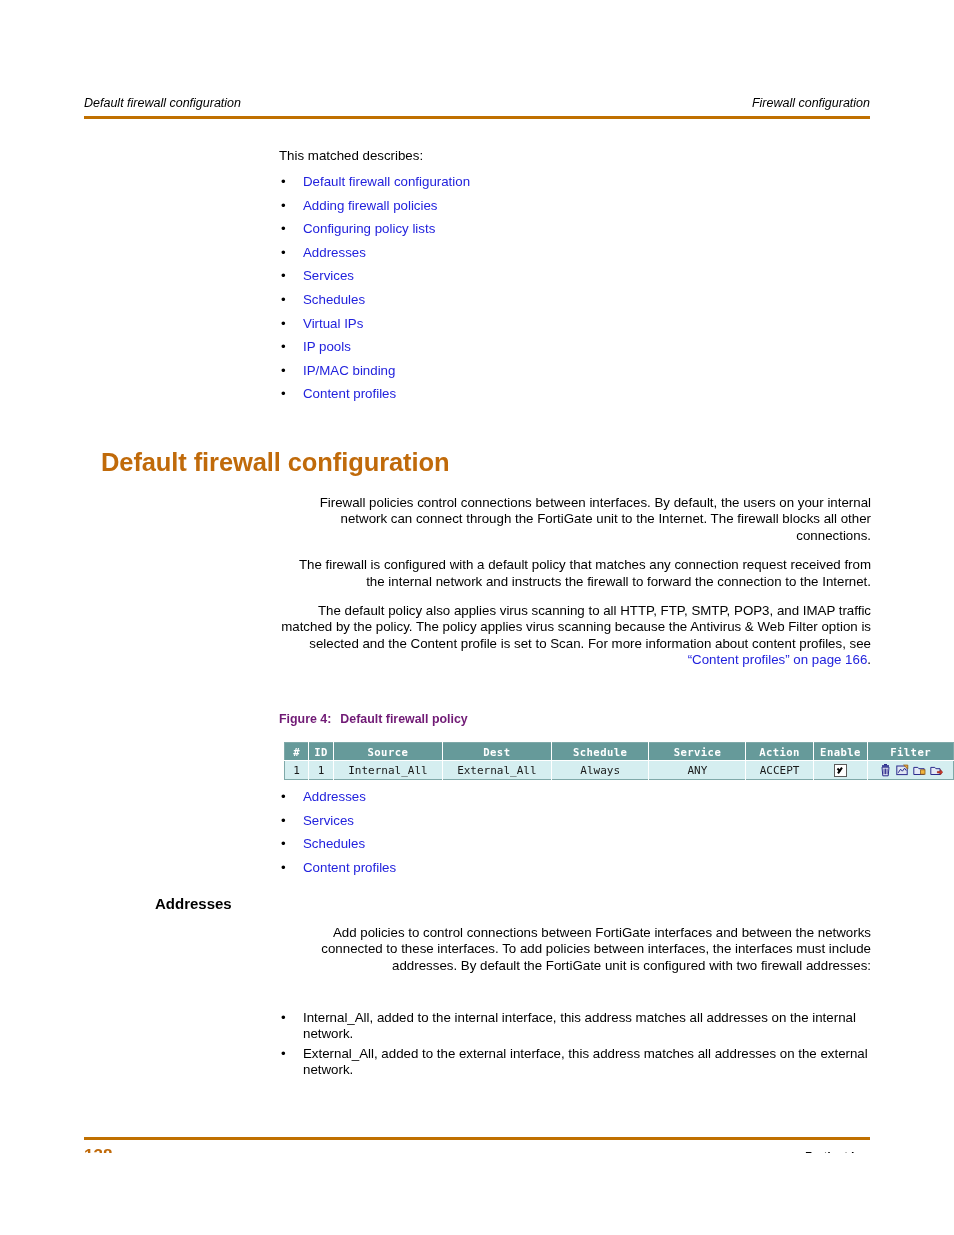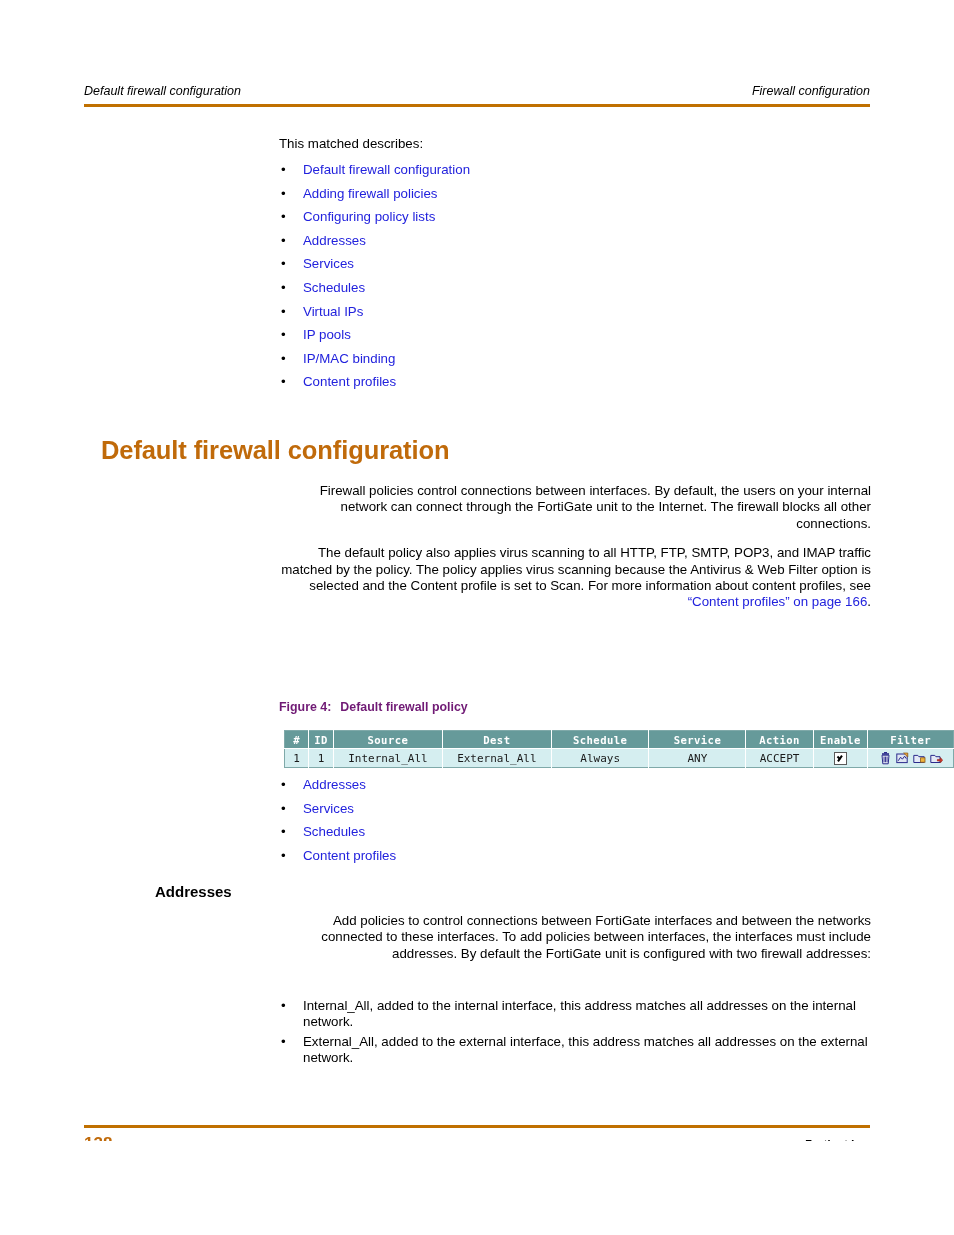--- a/index.html
+++ b/index.html
@@ -11,21 +11,21 @@
     width: 954px;
     height: 1235px;
     position: relative;
     font-family: "Liberation Sans", sans-serif;
     color: #000000;
     -webkit-font-smoothing: antialiased;
   }
 
   .page {
     position: absolute;
-    left: 0; top: 0;
+    left: 0; top: 12px;
     width: 954px;
     height: 1141px;
     overflow: hidden;
   }
 
   
   .run-head {
     position: absolute;
     left: 84px;
     top: 84px;
@@ -302,20 +302,21 @@
         <span class="dot">•</span>
         <span class="xref">Content profiles</span>
       </li>
     </ul>
   </div>
 
   <h1 class="chapter-head">Default firewall configuration</h1>
 
   <div class="body-col" style="top:483px;">
     <p class="para">Firewall policies control connections between interfaces. By default, the users on your internal network can connect through the FortiGate unit to the Internet. The firewall blocks all other connections.</p>
+    <p class="para">The firewall is configured with a default policy that matches any connection request received from the internal network and instructs the firewall to forward the connection to the Internet.</p>
     <p class="para"><span>The default policy also applies virus scanning to all HTTP, FTP, SMTP, POP3, and IMAP traffic matched by the policy. The policy applies virus scanning because the Antivirus &amp; Web Filter option is selected and the Content profile is set to Scan. For more information about content profiles, see </span><span class="xref">“Content profiles” on page 166</span><span>.</span></p>
   </div>
 
   <div class="fig-caption">
     <span class="fignum">Figure 4:</span><span>Default firewall policy</span>
   </div>
 
   <table class="fw-table">
     <thead>
       <tr>

